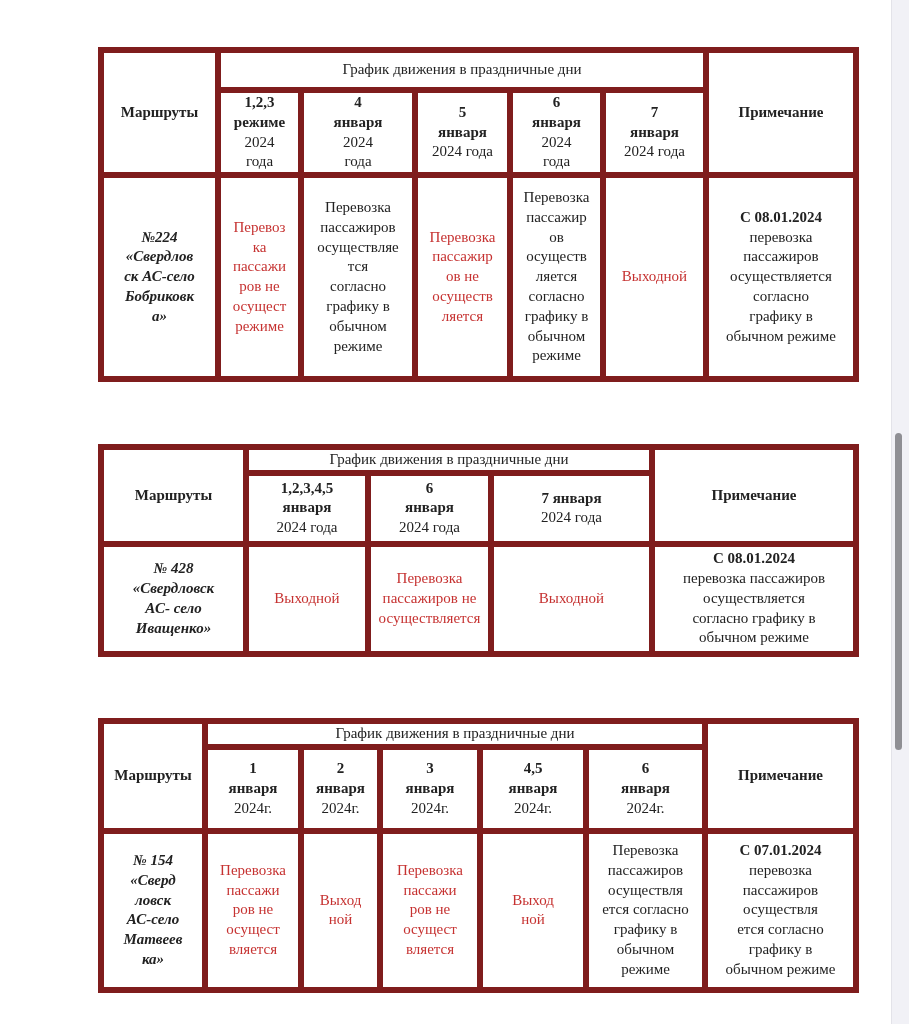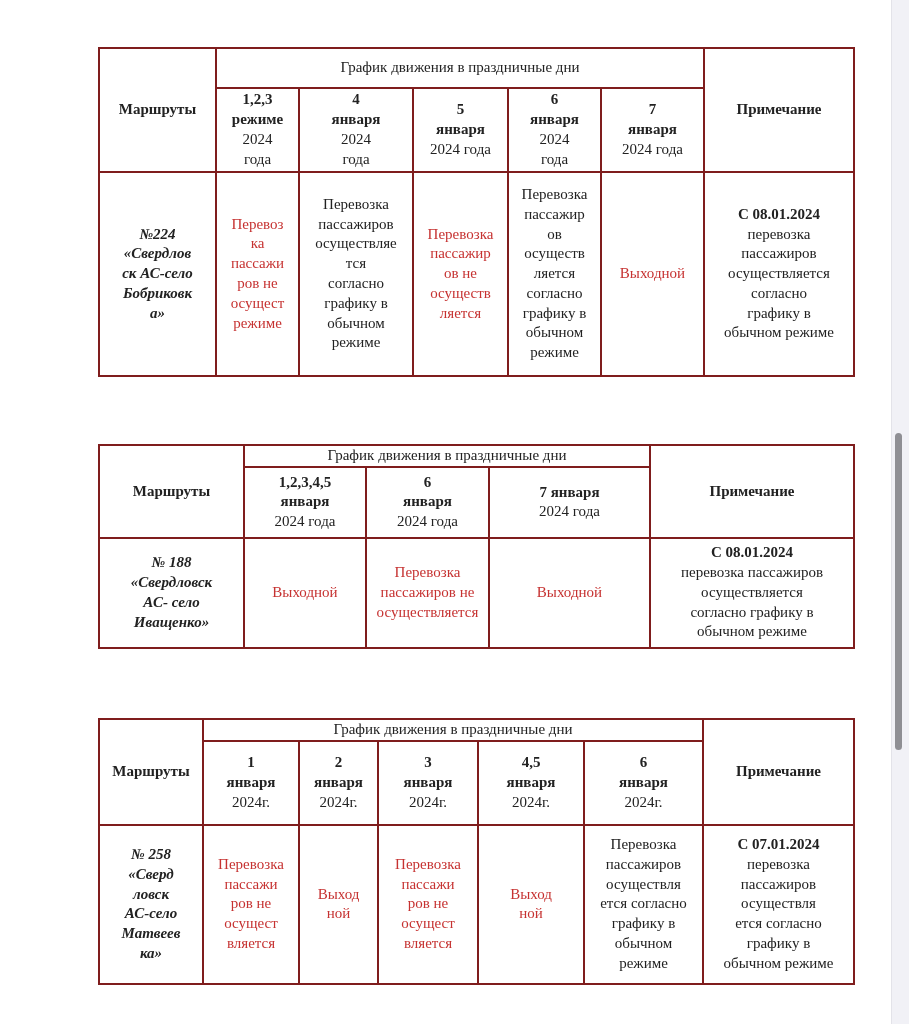--- a/index.html
+++ b/index.html
@@ -1,21 +1,21 @@
 <!DOCTYPE html>
 <html><head>
 <meta charset="utf-8">
 <style>
   * { margin:0; padding:0; box-sizing:border-box; }
   html,body { width:909px; height:1024px; }
   body { background:#ffffff; font-family:"Liberation Serif","DejaVu Serif",serif; color:#222222; }
   .doc { position:relative; width:909px; height:1024px; background:#ffffff; overflow:hidden; }
 
   table.tbl { position:absolute; border-collapse:collapse; table-layout:fixed; font-size:15px; line-height:1.32; }
-  .tbl td { border:2px solid #7f1d1d; text-align:center; vertical-align:middle; padding:0 2px; overflow:hidden; }
+  .tbl td { border:6px solid #7f1d1d; text-align:center; vertical-align:middle; padding:0 2px; overflow:hidden; }
 
   
   .corner, .note-h { vertical-align:middle;font-weight:bold; }
   .pad { padding-bottom:42px; }
   .group { vertical-align:middle; }
 
   
   .date-cell { vertical-align:top; padding-top:3px; }
   .date-cell .day { font-weight:bold; white-space:pre-line; }
   .date-cell .year { font-weight:normal; white-space:pre-line; }
@@ -175,21 +175,21 @@
         <div class="day">6
 января</div>
         <div class="year">2024 года</div>
       </td>
       <td class="date-cell">
         <div class="day">7 января</div>
         <div class="year">2024 года</div>
       </td>
     </tr>
     <tr class="r-body">
-      <td class="route-cell">№ 188
+      <td class="route-cell">№ 428
 «Свердловск
 АС- село
 Иващенко»</td>
       <td class="body-cell"><span class="red">Выходной</span></td>
       <td class="body-cell"><span class="red">Перевозка
 пассажиров не
 осуществляется</span></td>
       <td class="body-cell"><span class="red">Выходной</span></td>
       <td class="note-cell">
         <div class="note-title">С 08.01.2024</div>
@@ -239,21 +239,21 @@
 января</div>
         <div class="year">2024г.</div>
       </td>
       <td class="date-cell">
         <div class="day">6
 января</div>
         <div class="year">2024г.</div>
       </td>
     </tr>
     <tr class="r-body">
-      <td class="route-cell">№ 258
+      <td class="route-cell">№ 154
 «Сверд
 ловск
 АС-село
 Матвеев
 ка»</td>
       <td class="body-cell"><span class="red">Перевозка
 пассажи
 ров не
 осущест
 вляется</span></td>

